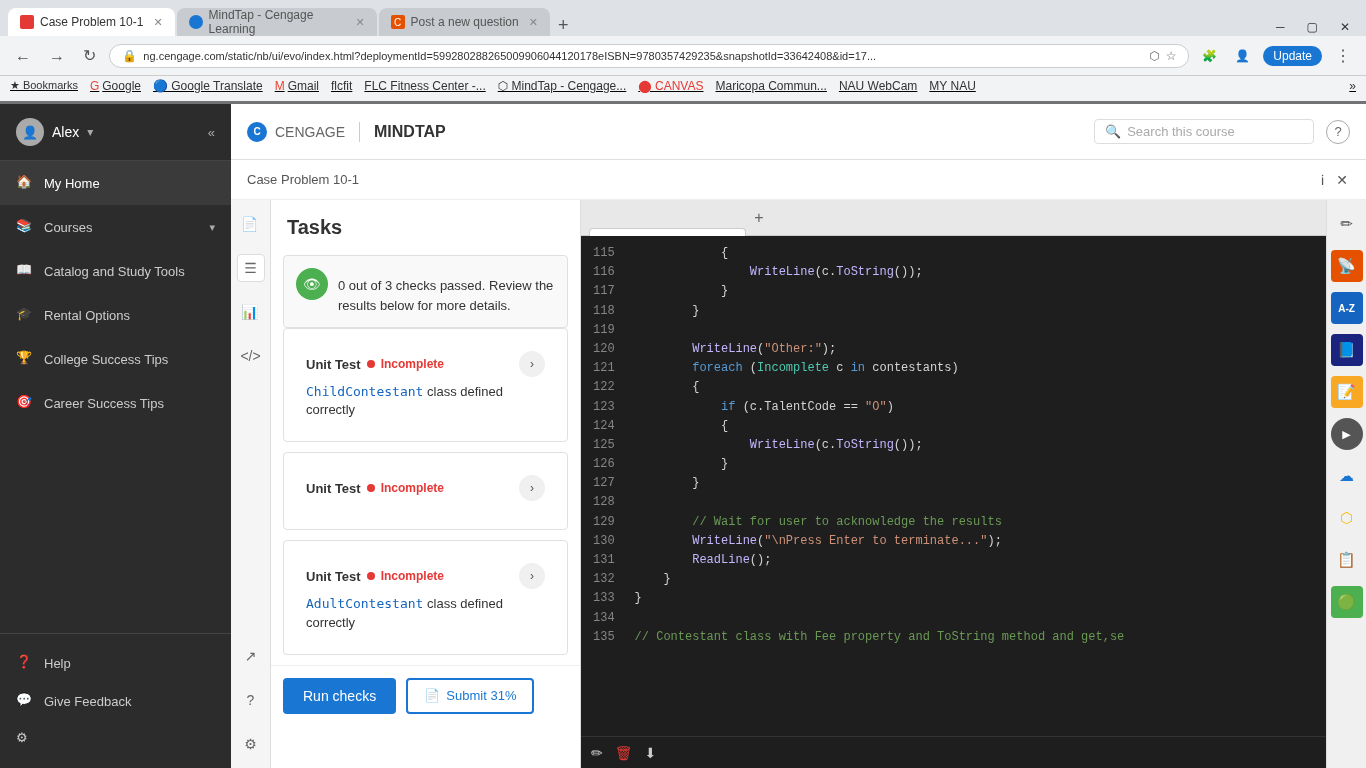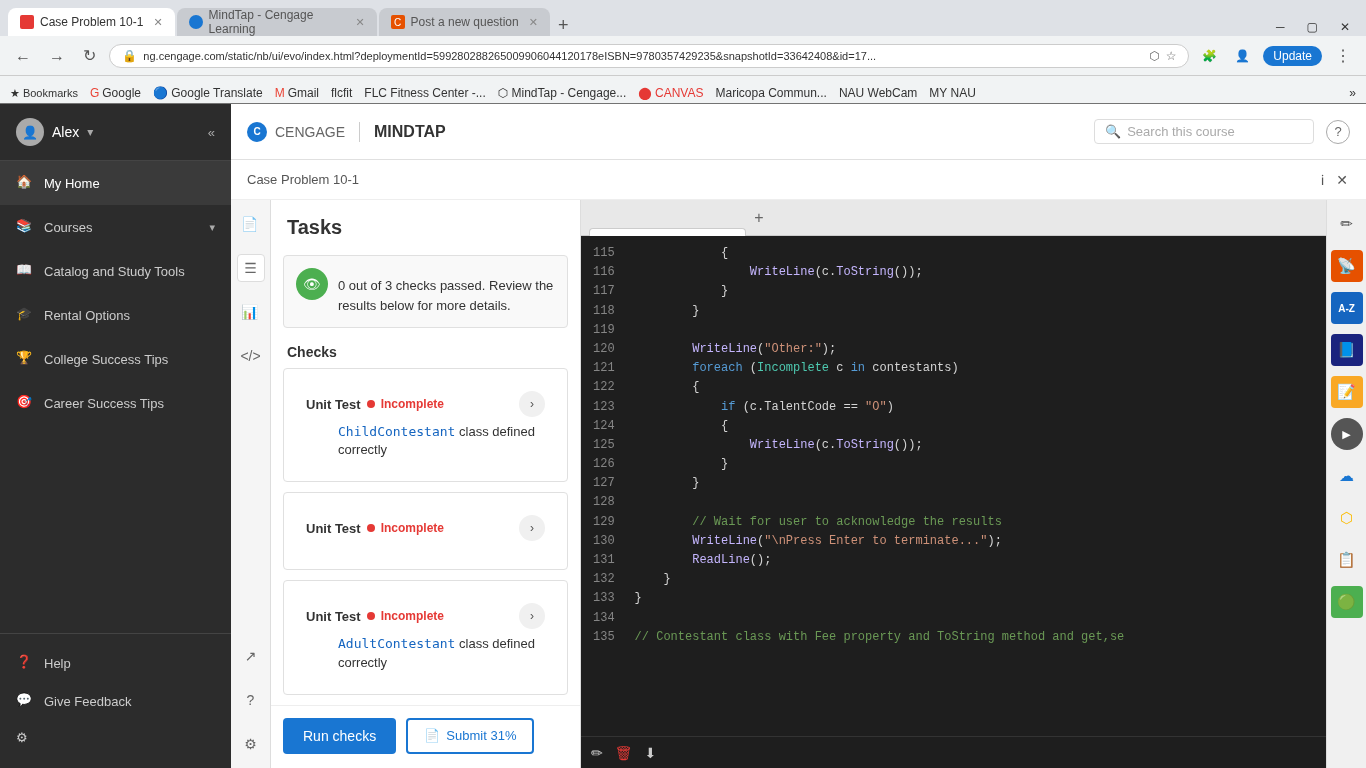--- a/index.html
+++ b/index.html
@@ -14,21 +14,21 @@
     .tab-favicon { width: 14px; height: 14px; border-radius: 2px; flex-shrink: 0; }
     .tab-close { margin-left: 4px; color: #888; font-size: 11px; cursor: pointer; }
     .tab-new { background: none; border: none; font-size: 18px; cursor: pointer; color: #555; padding: 0 6px; }
     .tab-actions { margin-left: auto; display: flex; align-items: center; gap: 6px; font-size: 12px; color: #333; }
     .win-btn { padding: 2px 8px; cursor: pointer; }
 
     .address-bar { display: flex; align-items: center; background: #f1f3f4; border-bottom: 1px solid #ccc; padding: 5px 10px; gap: 8px; height: 40px; }
     .nav-btn { background: none; border: none; cursor: pointer; font-size: 16px; color: #555; padding: 2px 5px; }
     .url-box { flex: 1; background: #fff; border: 1px solid #ccc; border-radius: 20px; padding: 4px 12px; font-size: 12px; color: #333; display: flex; align-items: center; gap: 6px; }
     .url-text { flex: 1; font-size: 11px; color: #333; overflow: hidden; white-space: nowrap; }
-    .bookmark-bar { display: flex; align-items: flex-end; padding: 3px 10px; background: #f1f3f4; border-bottom: 1px solid #737373; gap: 12px; height: 28px; }
+    .bookmark-bar { display: flex; align-items: flex-start; padding: 3px 10px; background: #f1f3f4; border-bottom: 3px solid #737373; gap: 12px; height: 28px; text-decoration: underline; }
     .bm-item { font-size: 12px; color: #333; cursor: pointer; white-space: nowrap; display: flex; align-items: center; gap: 3px; }
 
     
     .app-container { display: flex; height: calc(768px - 104px); }
 
     
     .sidebar { width: 231px; background: #2c2c2c; color: #ccc; display: flex; flex-direction: column; flex-shrink: 0; height: 100%; }
     .sidebar-user { display: flex; align-items: center; padding: 14px 16px; border-bottom: 1px solid #444; gap: 8px; }
     .user-icon { width: 28px; height: 28px; border-radius: 50%; background: #aaa; display: flex; align-items: center; justify-content: center; color: #fff; font-size: 13px; }
     .user-name { font-size: 14px; color: #fff; }
@@ -71,21 +71,21 @@
     .checks-status { background: #f9f9f9; border: 1px solid #e0e0e0; border-radius: 4px; margin: 0 12px; padding: 12px; display: flex; gap: 10px; align-items: flex-start; }
     .status-icon { width: 32px; height: 32px; border-radius: 50%; flex-shrink: 0; overflow: hidden; }
     .status-text { font-size: 13px; color: #333; line-height: 1.5; margin-top: 8px; }
     .checks-title { padding: 16px 16px 8px; font-size: 14px; font-weight: bold; color: #333; }
     .check-item { border: 1px solid #e0e0e0; border-radius: 4px; margin: 0 12px 10px; padding: 22px; }
     .check-header { display: flex; align-items: center; justify-content: space-between; margin-bottom: 6px; }
     .check-label { display: flex; align-items: center; gap: 6px; font-size: 13px; font-weight: bold; color: #333; }
     .check-dot { width: 8px; height: 8px; border-radius: 50%; background: #e53935; flex-shrink: 0; }
     .check-status { font-size: 12px; color: #e53935; }
     .check-expand { width: 26px; height: 26px; border-radius: 50%; background: #f0f0f0; border: none; cursor: pointer; display: flex; align-items: center; justify-content: center; color: #555; font-size: 12px; }
-    .check-body { font-size: 13px; color: #333; line-height: 1.4; margin-left: 32px; }
+    .check-body { font-size: 13px; color: #333; line-height: 1.4; }
     .check-class { color: #1565c0; font-family: monospace; font-size: 13px; }
 
     
     .tasks-footer { padding: 12px; display: flex; gap: 10px; border-top: 1px solid #eee; background: #fff; position: sticky; bottom: 0; }
     .btn-run { background: #1976d2; color: #fff; border: none; border-radius: 4px; padding: 10px 20px; cursor: pointer; font-size: 14px; font-weight: 500; }
     .btn-submit { background: #fff; color: #1976d2; border: 2px solid #1976d2; border-radius: 4px; padding: 8px 16px; cursor: pointer; font-size: 13px; display: flex; align-items: center; gap: 6px; }
 
     
     .code-editor { flex: 1; display: flex; flex-direction: column; background: #f3f3f3; }
     .editor-tabs { display: flex; align-items: center; background: #e8e8e8; border-bottom: 1px solid #ccc; padding: 0 8px; height: 36px; }
@@ -268,21 +268,20 @@
       </div>
 
       <div class="tasks-panel">
         <div class="tasks-header">Tasks</div>
 
         <div class="checks-status">
           <div class="status-icon" style="background:#4caf50;display:flex;align-items:center;justify-content:center;color:#fff;font-size:14px;">👁</div>
           <p class="status-text">0 out of 3 checks passed. Review the results below for more details.</p>
         </div>
 
-        <div class="checks-title">Checks</div>
 
         <div class="check-item">
           <div class="check-header">
             <div class="check-label">
               <span>Unit Test</span>
               <span class="check-dot"></span>
               <span class="check-status">Incomplete</span>
             </div>
             <button class="check-expand">›</button>
           </div>

